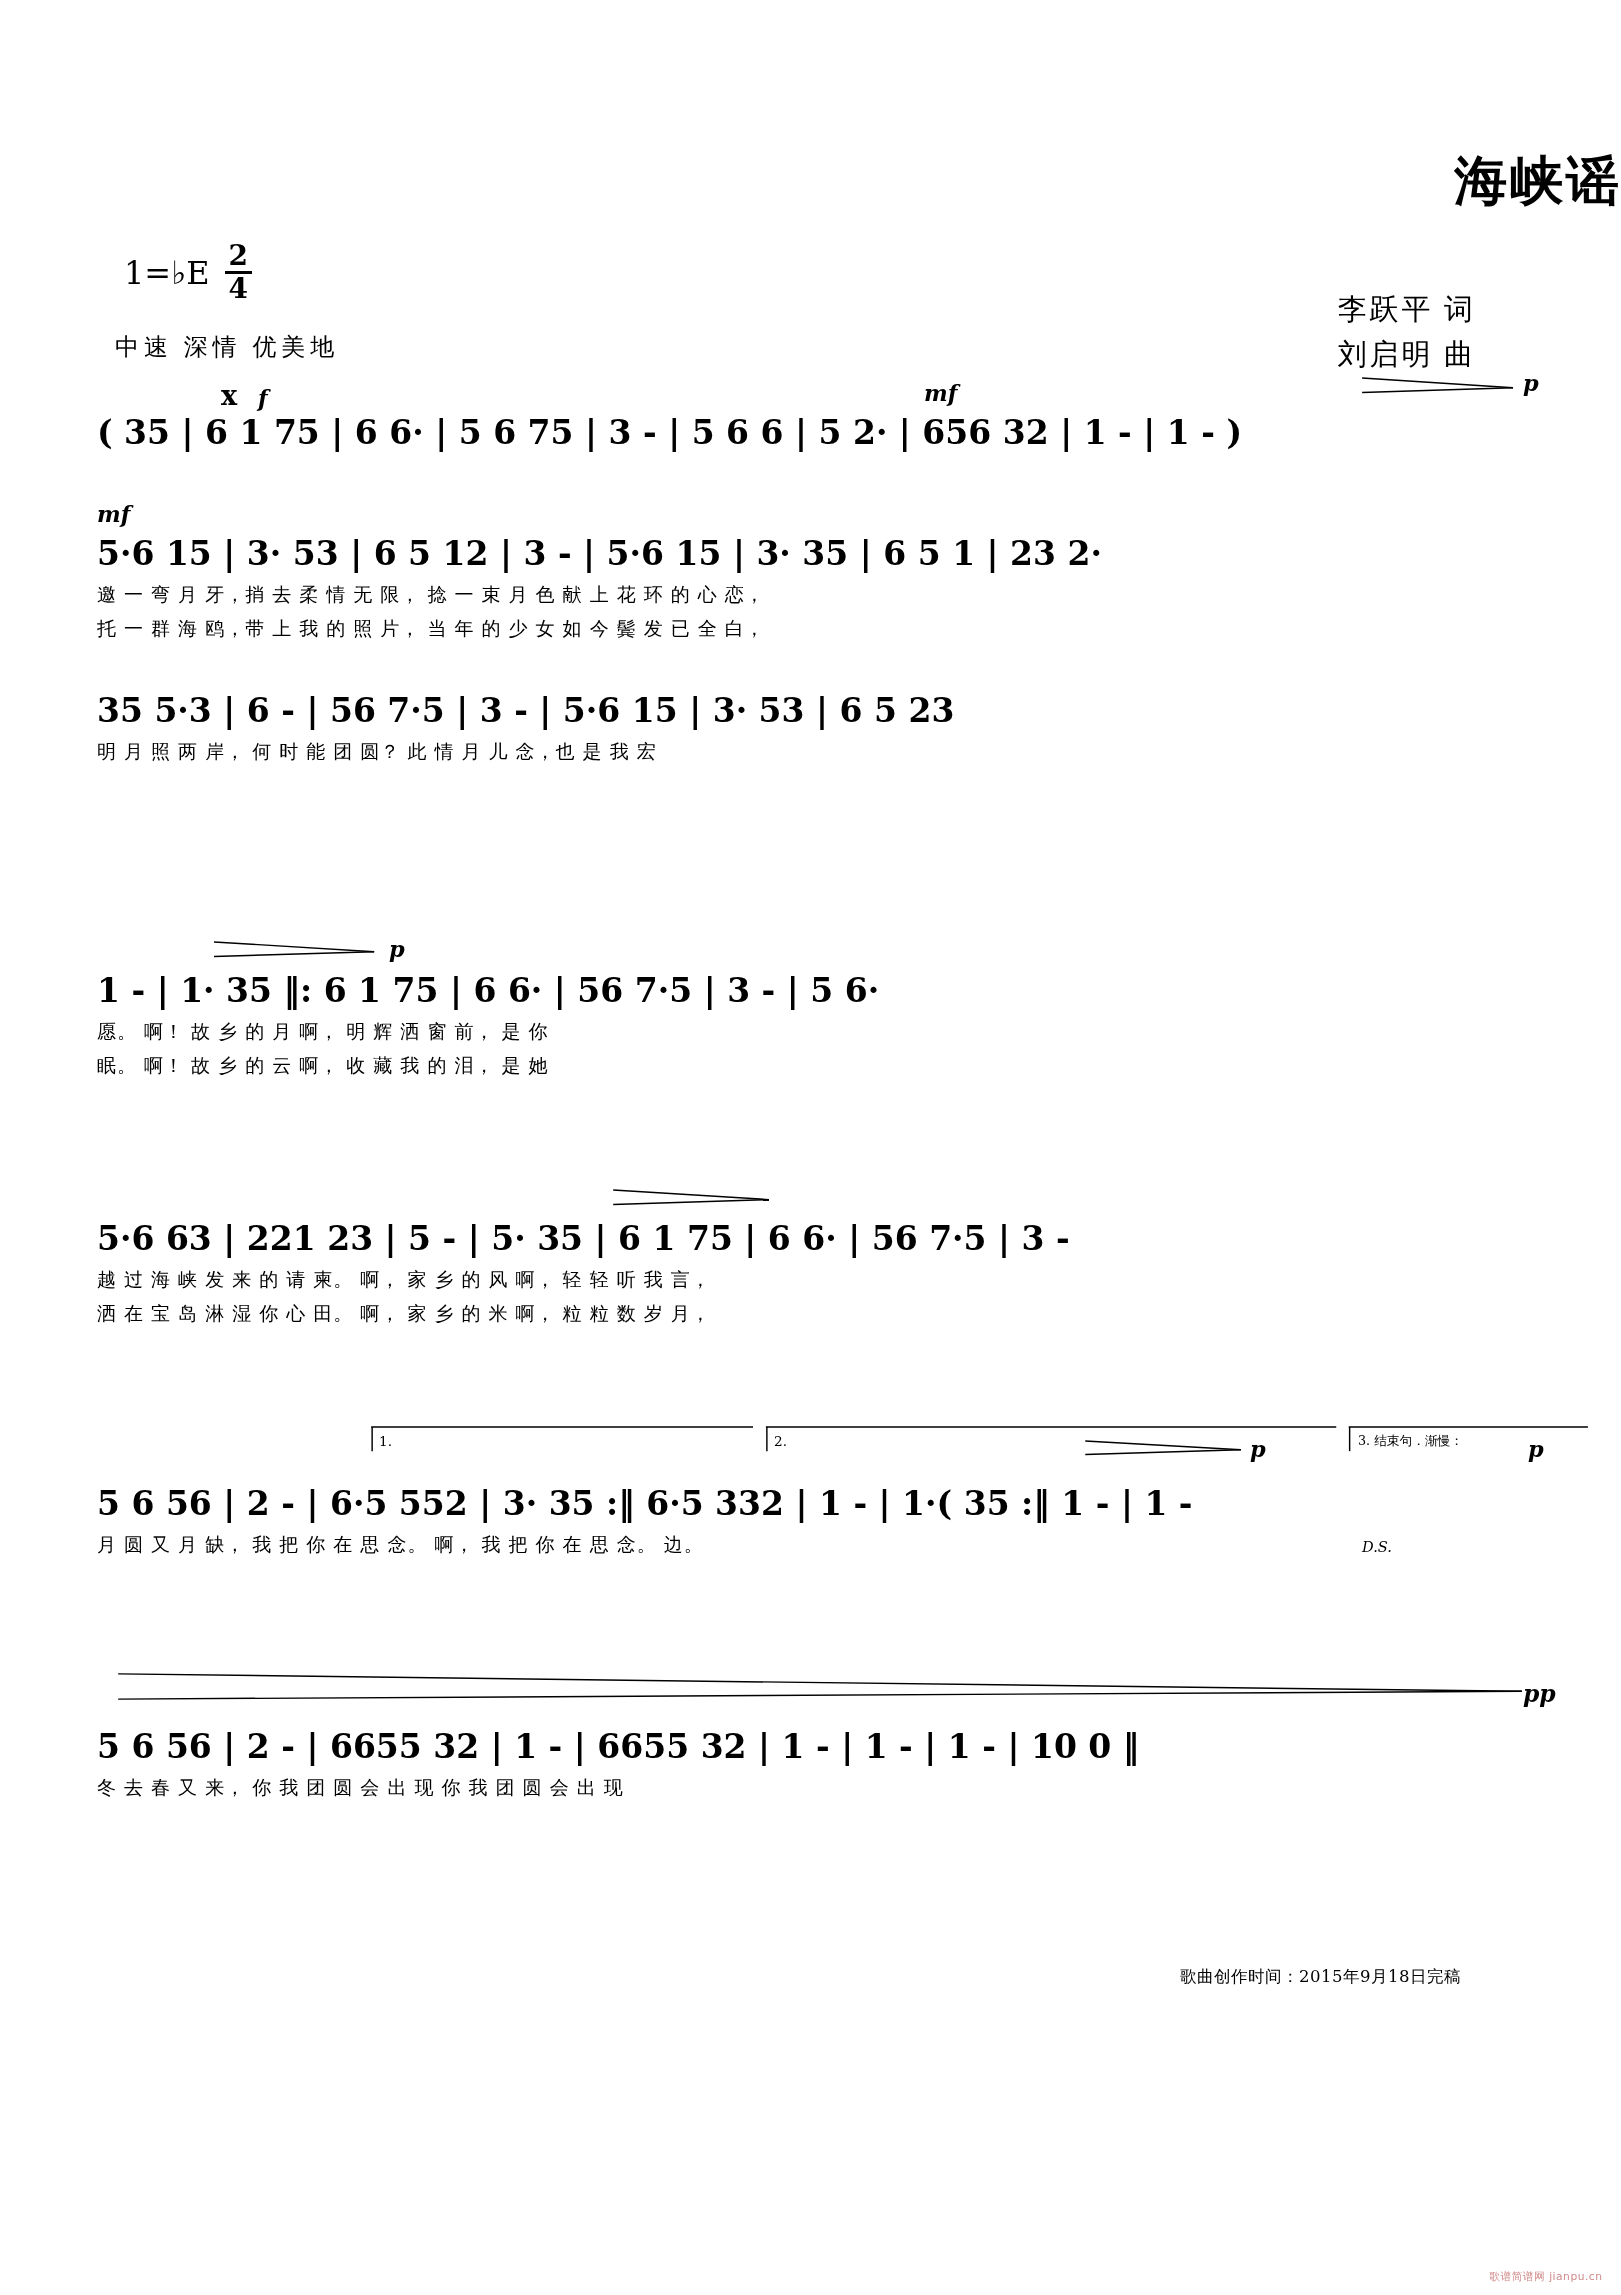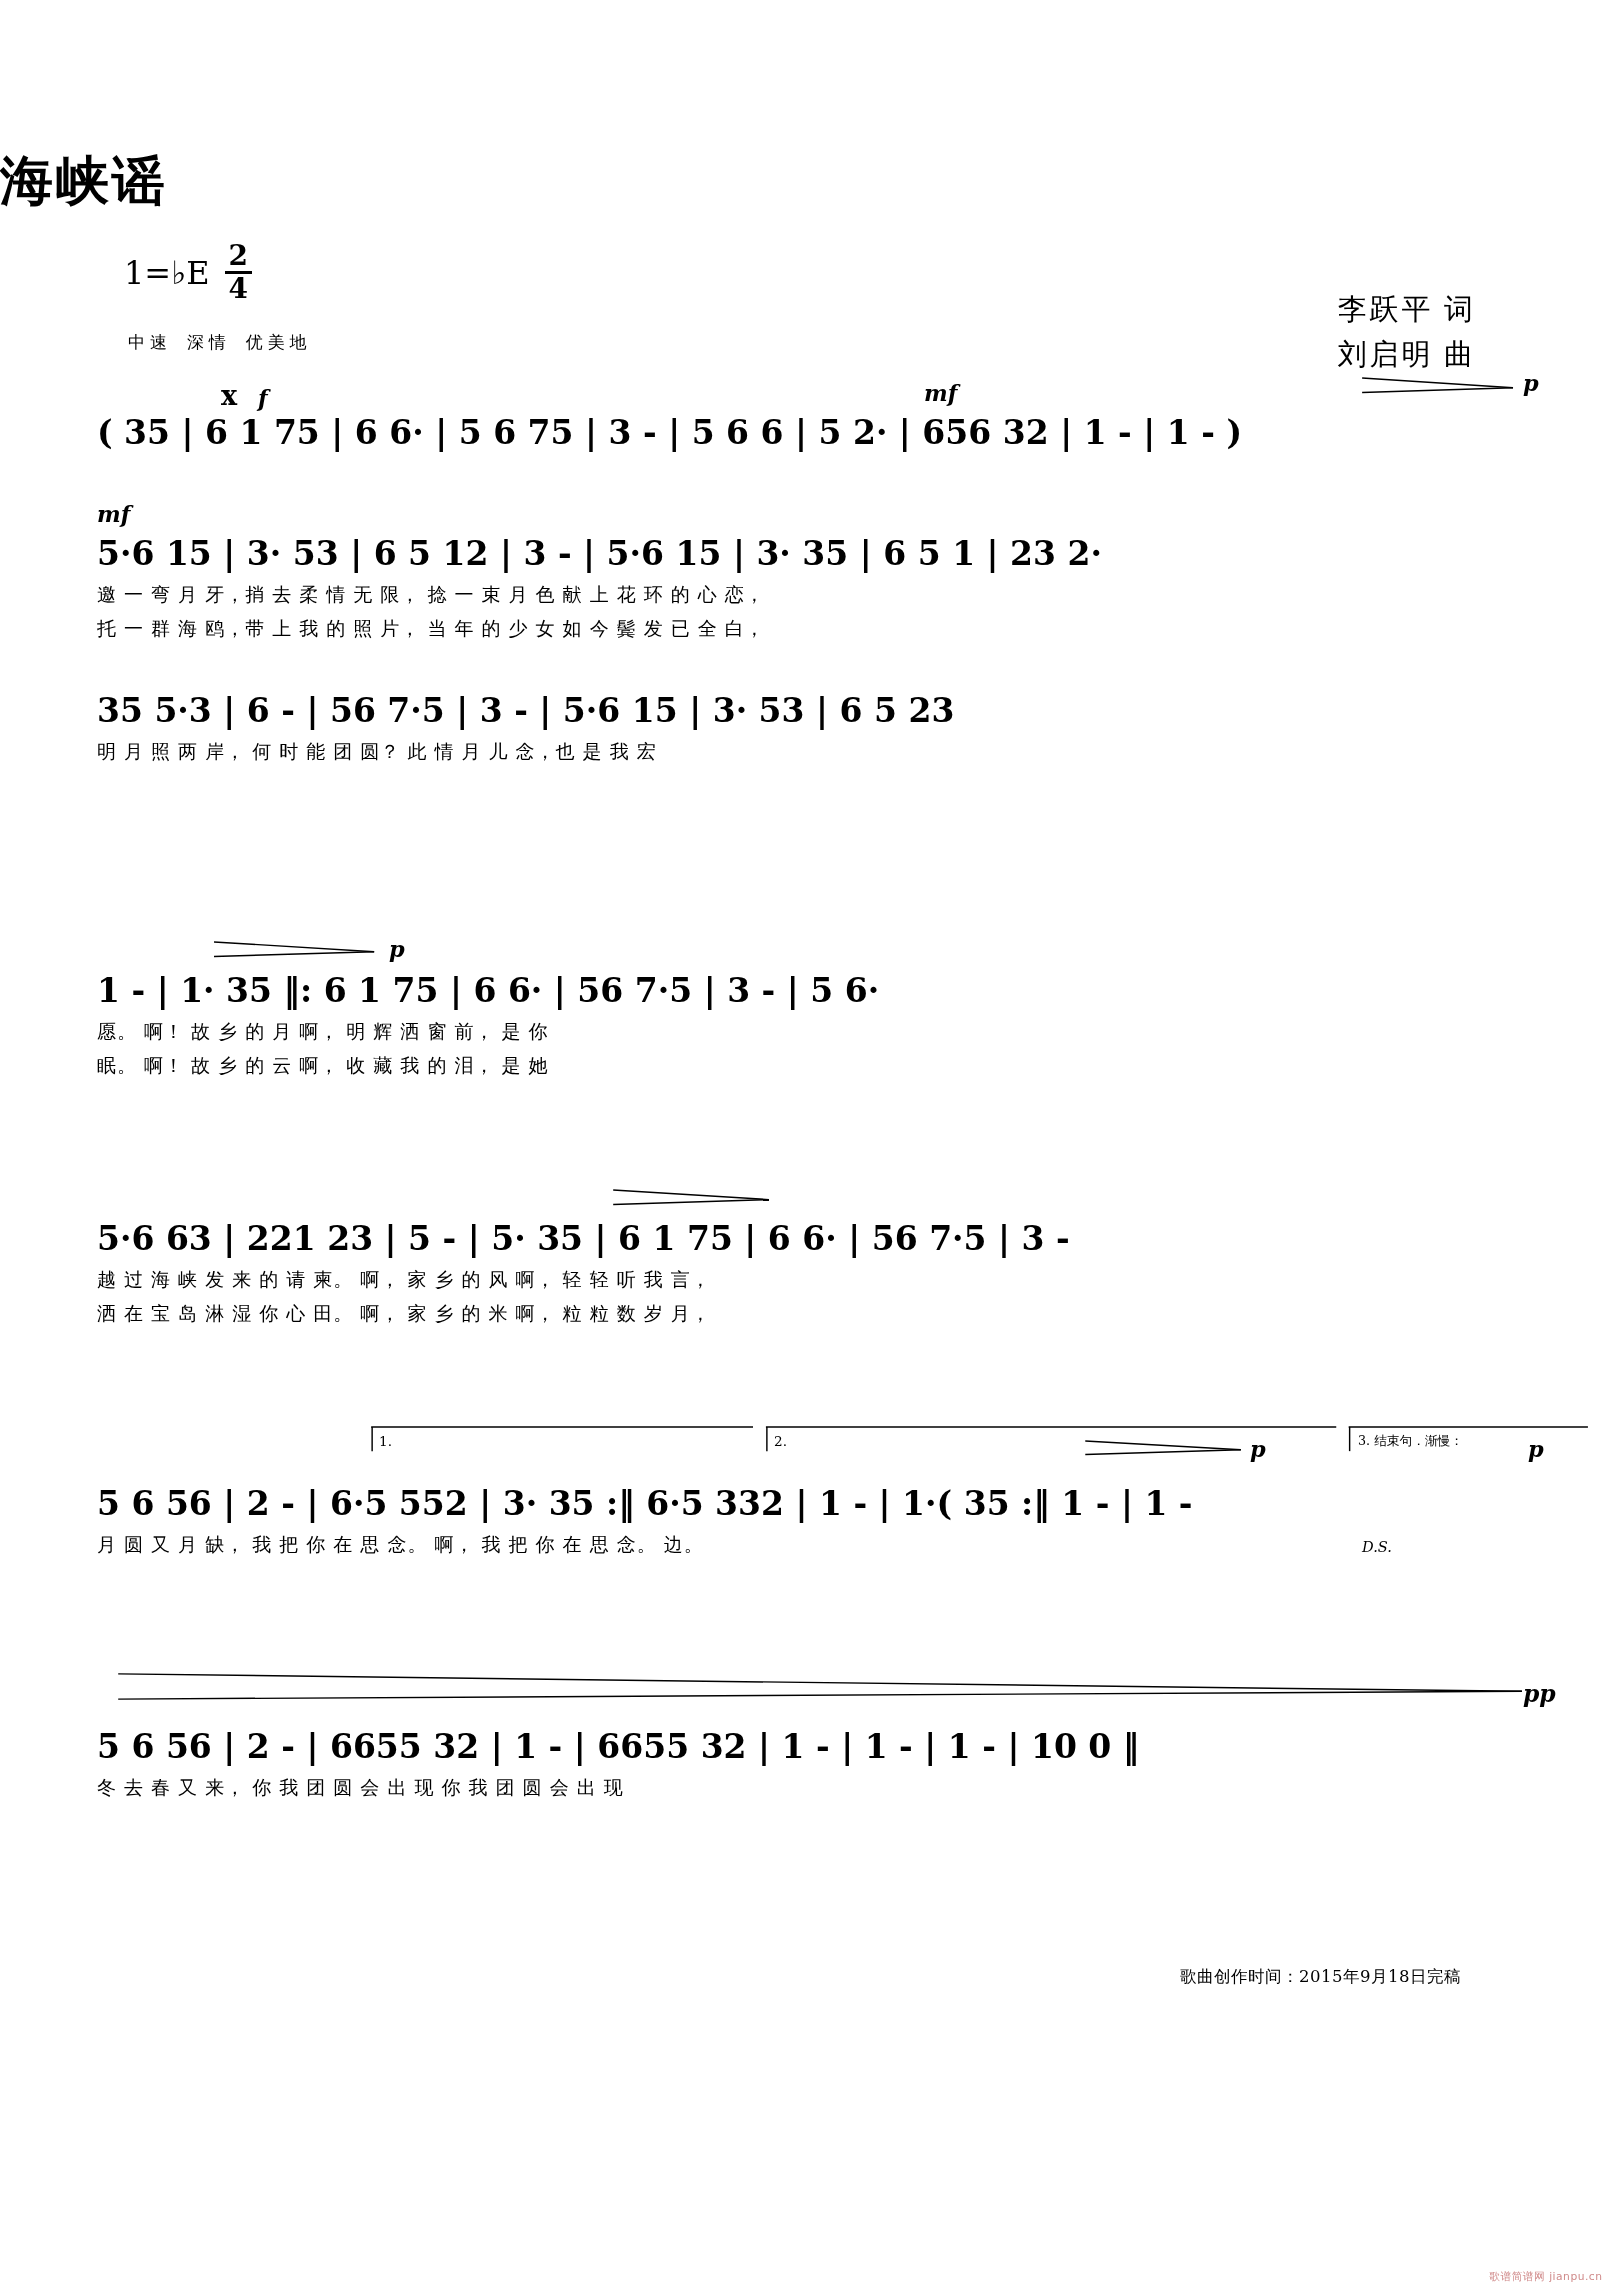--- a/index.html
+++ b/index.html
@@ -18,21 +18,21 @@
     background: #ffffff;
     overflow: hidden;
   }
 
   
   .title {
     position: absolute;
     top: 146px;
     left: 0;
     width: 1622px;
-    text-align: left;
+    text-align: right;
     font-family: "DejaVu Serif", serif;
     font-weight: bold;
     font-size: 53px;
     letter-spacing: 2.9px;
   }
   .keysig {
     position: absolute;
     left: 124px;
     top: 243px;
     font-size: 32px;
@@ -53,24 +53,24 @@
     display: block;
     width: 27px;
     height: 2.4px;
     background: #000;
     margin: 1.9px 0;
   }
   .meter .den { display: block; }
 
   .tempo {
     position: absolute;
-    left: 128px;
+    left: 115px;
     top: 331px;
-    font-size: 17px;
-    font-family: Liberation Mono, monospace;
+    font-size: 24px;
+    font-family: Liberation Serif, serif;
     letter-spacing: 4.9px;
   }
   .credits {
     position: absolute;
     right: 146px;
     top: 287px;
     text-align: left;
     font-size: 29px;
     line-height: 1.55;
     font-family: "DejaVu Serif", serif;

